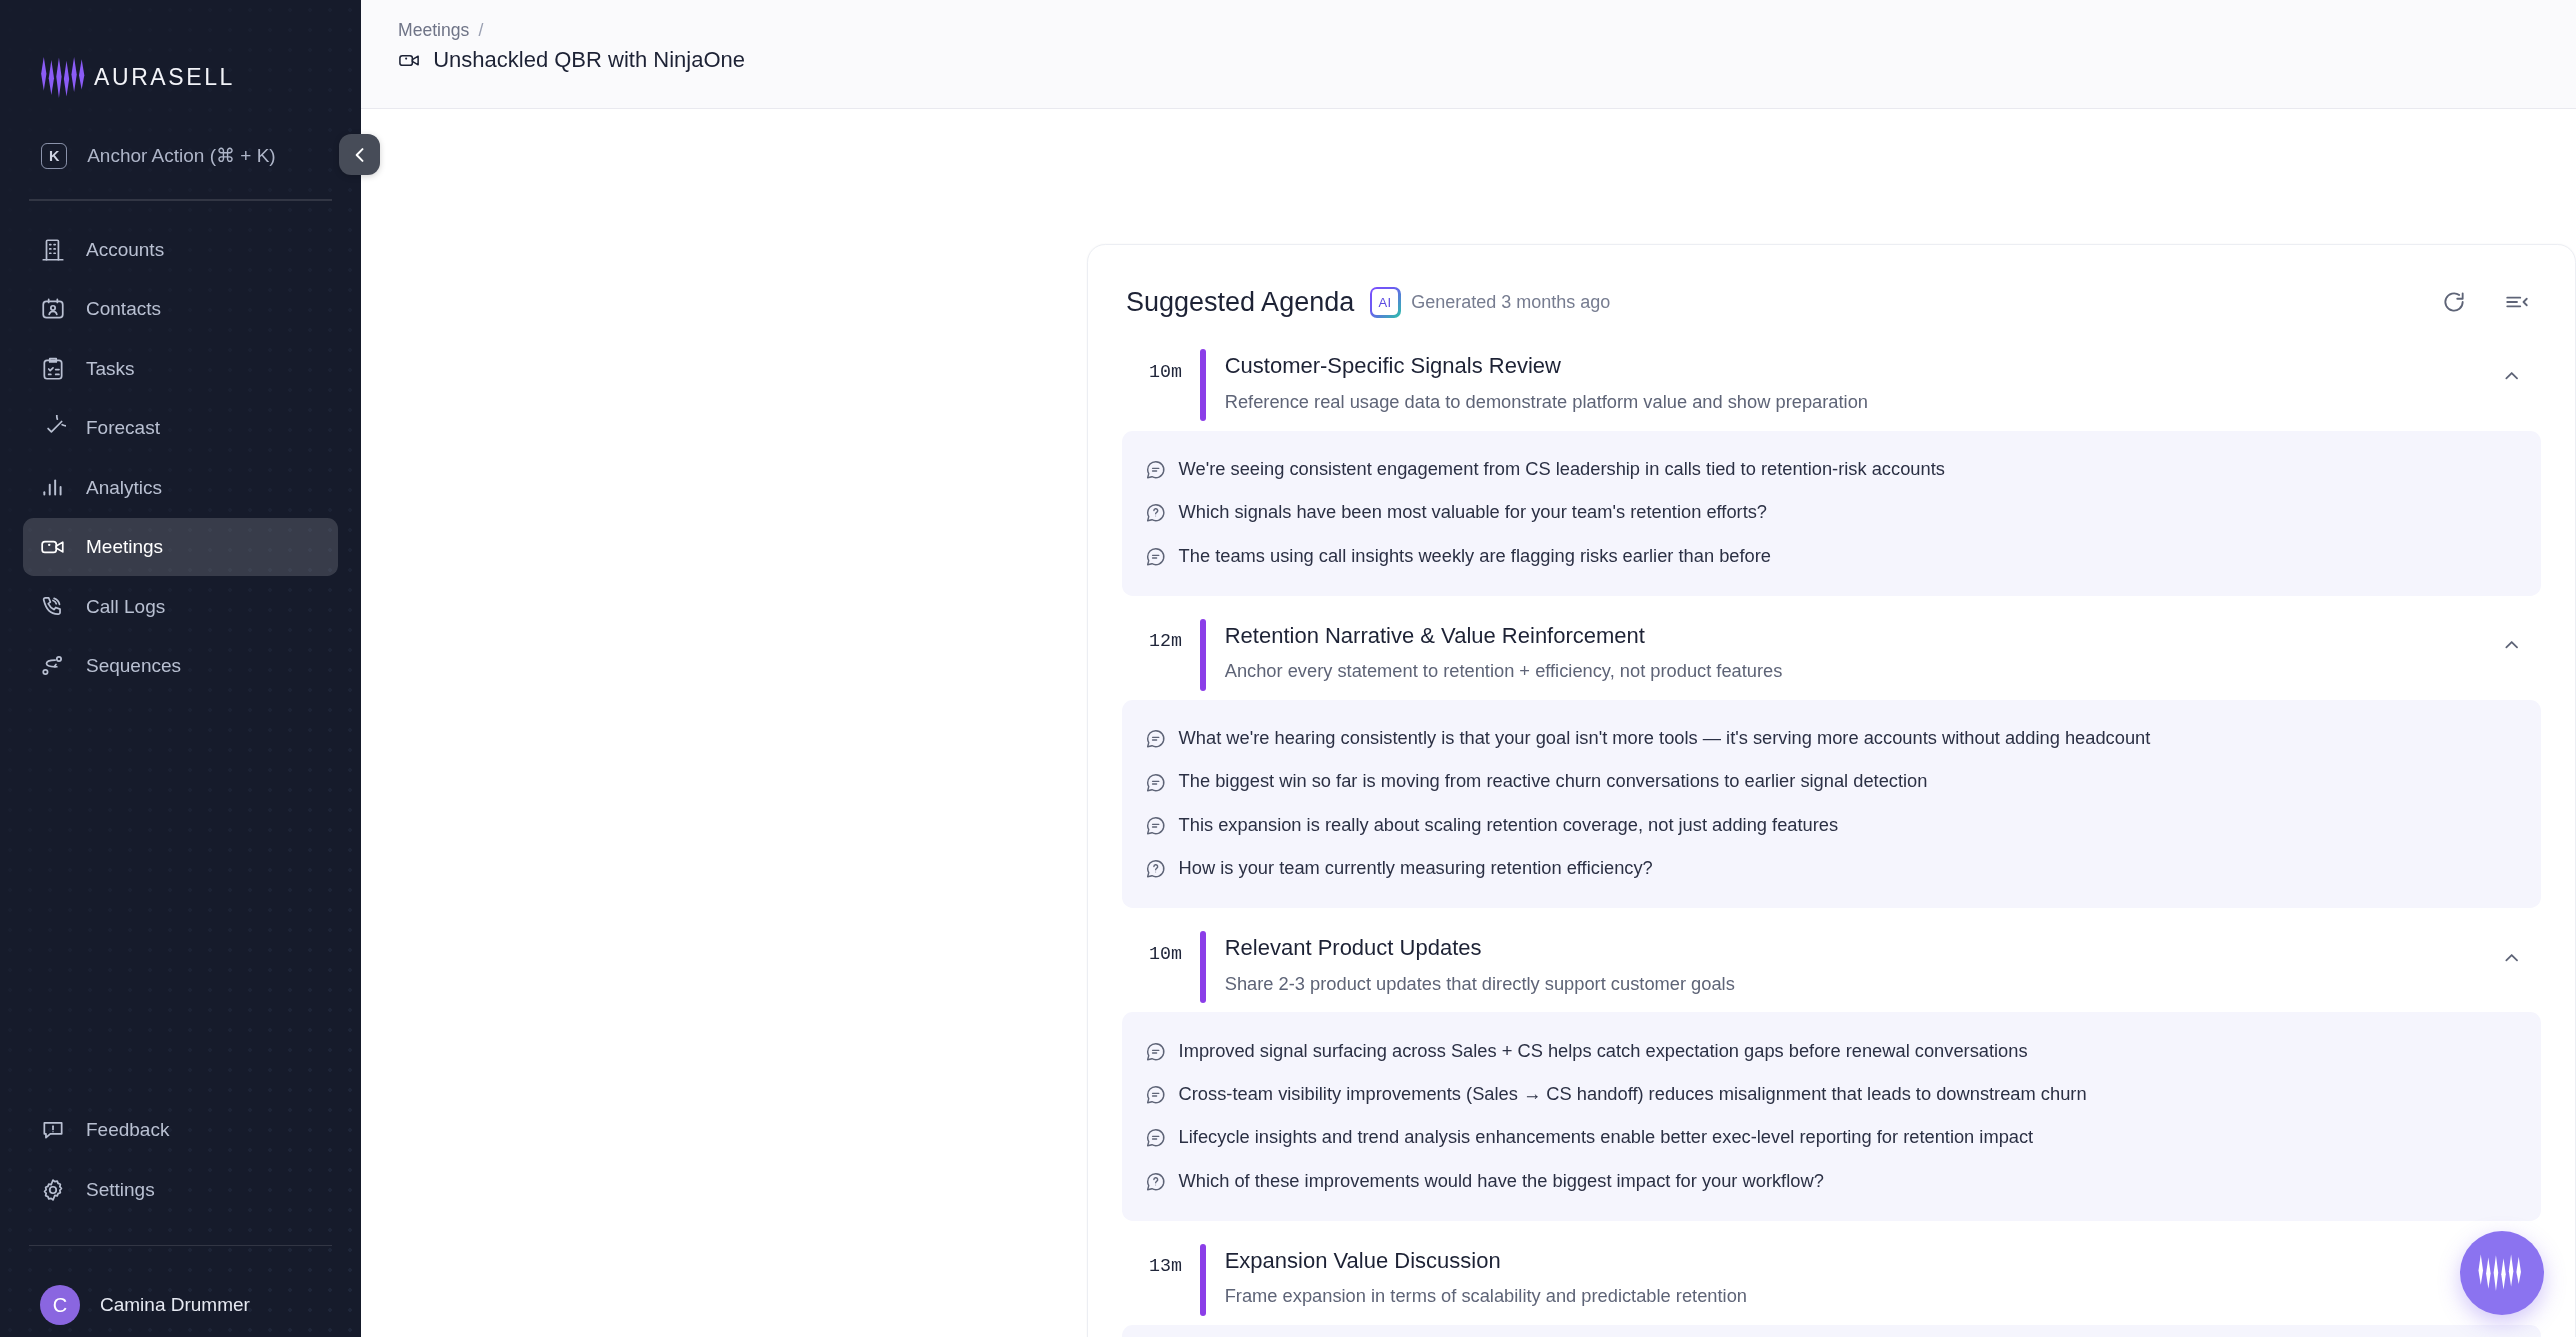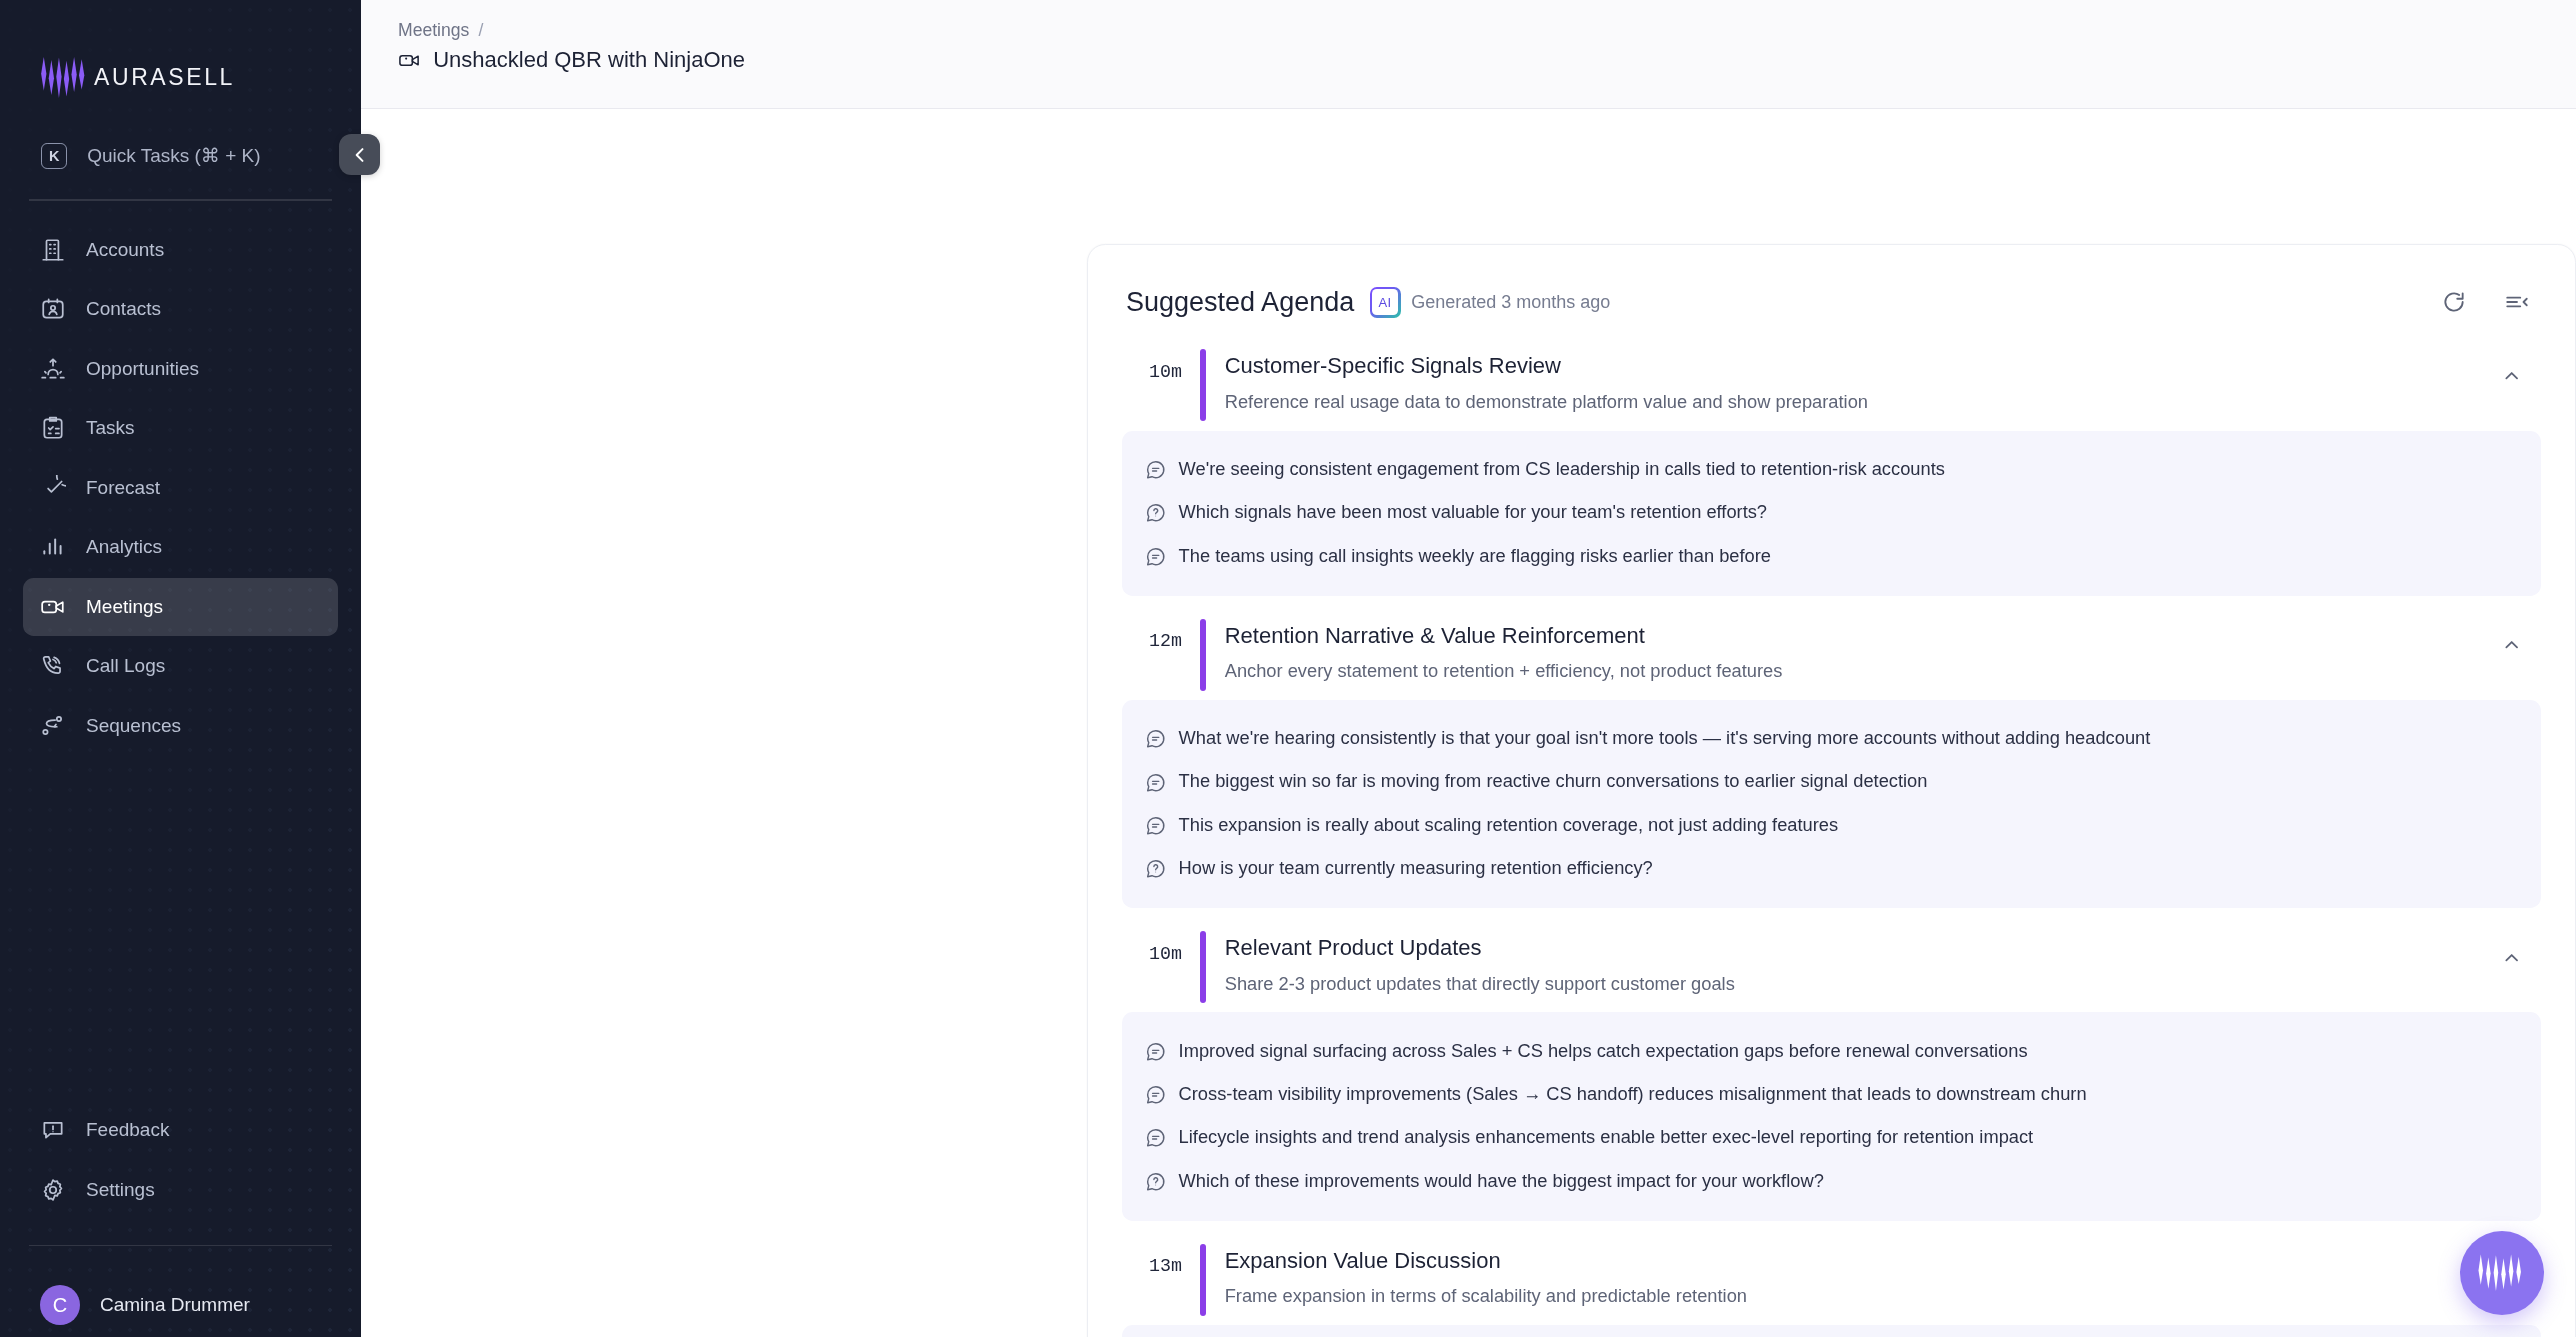--- a/index.html
+++ b/index.html
@@ -171,21 +171,21 @@
             <path d="M35 9 L38.5 33 L35 56 L31.5 33 Z"></path>
             <path d="M45 4 L48.5 27 L45 50 L41.5 27 Z"></path>
             <path d="M55 7 L58.5 28 L55 47 L51.5 28 Z"></path>
           </g>
         </svg>
         <span class="brand-name">AURASELL</span>
       </div>
 
       <div class="quick-action">
         <span class="qa-key">K</span>
-        <span class="qa-label">Quick Tasks (⌘ + K)</span>
+        <span class="qa-label">Anchor Action (⌘ + K)</span>
       </div>
 
       <div class="sb-divider"></div>
 
       <nav class="nav">
         <div class="nav-item">
           <span class="nav-icon">
             <svg viewBox="0 0 24 24" fill="none" stroke="#b9c0d2" stroke-width="1.6" stroke-linecap="round" stroke-linejoin="round">
               <path d="M6 21V4a1 1 0 011-1h9a1 1 0 011 1v17"></path>
                 <path d="M3 21h18"></path>
@@ -200,31 +200,20 @@
             <svg viewBox="0 0 24 24" fill="none" stroke="#b9c0d2" stroke-width="1.6" stroke-linecap="round" stroke-linejoin="round">
               <rect x="3" y="5" width="18" height="15" rx="3"></rect>
                 <path d="M8 3v3M16 3v3"></path>
               <circle cx="12" cy="11" r="2"></circle>
                 <path d="M8.5 17a3.6 3.6 0 017 0"></path>
             </svg>
           </span>
           <span>Contacts</span>
         </div>
 
-        <div class="nav-item">
-          <span class="nav-icon">
-            <svg viewBox="0 0 24 24" fill="none" stroke="#b9c0d2" stroke-width="1.6" stroke-linecap="round" stroke-linejoin="round">
-              <path d="M12 3v6M12 3l-2.5 2.5M12 3l2.5 2.5"></path>
-              <path d="M7.5 17a4.5 4.5 0 019 0"></path>
-              <path d="M2 20h3M9.5 20h5M19 20h3"></path>
-                <path d="M4.5 14.5l1 1M19.5 14.5l-1 1"></path>
-            </svg>
-          </span>
-          <span>Opportunities</span>
-        </div>
 
         <div class="nav-item">
           <span class="nav-icon">
             <svg viewBox="0 0 24 24" fill="none" stroke="#b9c0d2" stroke-width="1.6" stroke-linecap="round" stroke-linejoin="round">
               <rect x="4" y="4" width="16" height="17" rx="2.5"></rect>
               <path d="M9 2.5h6v3H9z"></path>
               <path d="M8 12l1.4 1.4L12 11"></path>
                 <path d="M14.5 12.5h3"></path>
               <path d="M8 17h2M14.5 17h3"></path>
             </svg>

